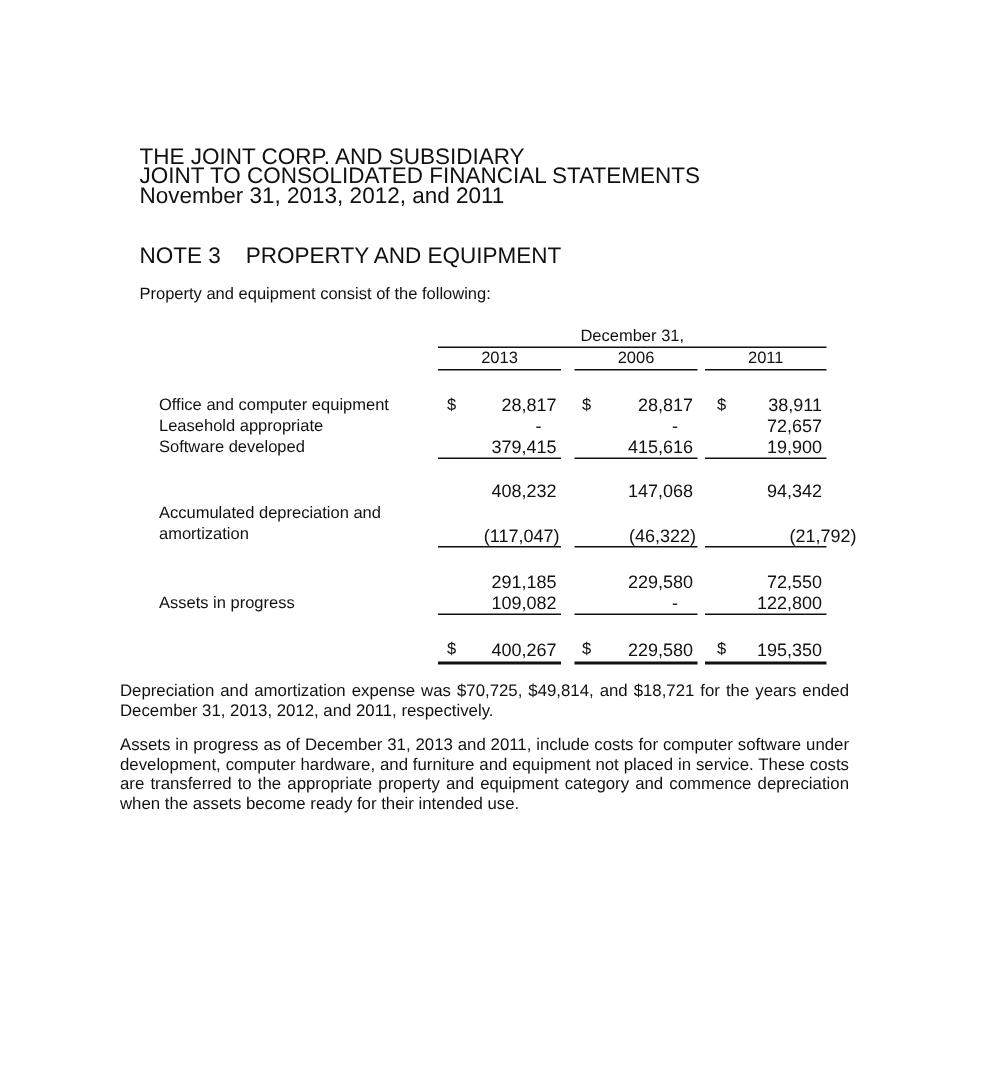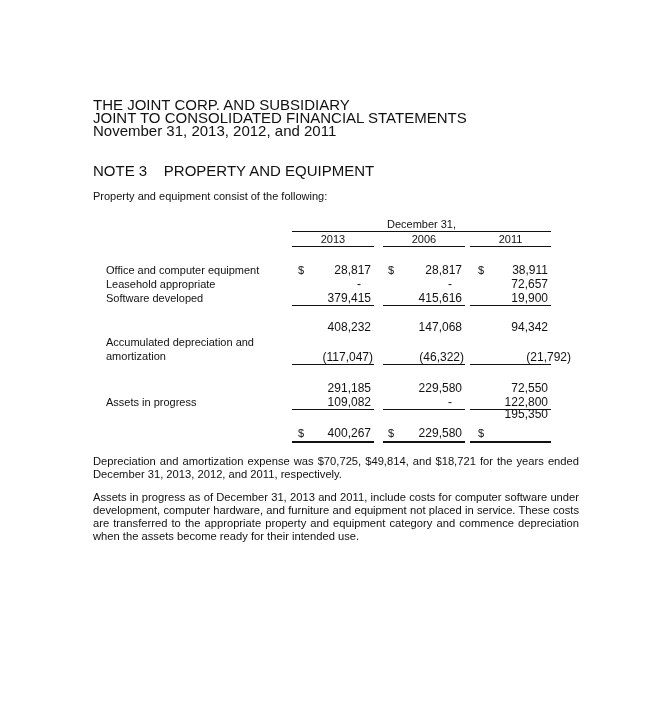--- a/index.html
+++ b/index.html
@@ -8,21 +8,21 @@
     font-family: "Liberation Sans", sans-serif; color: #111111; font-size: 11.5px;
     overflow: hidden;
   }
   .abs { position: absolute; white-space: nowrap; }
   .hdr { left: 93px; line-height: 12.5px; font-size: 15px; }
   .label { left: 106px; font-size: 11px; line-height: 14px; }
   .num { font-size: 12px; text-align: right; line-height: 14px; }
   .dollar { font-size: 11px; line-height: 14px; }
   .line { position: absolute; height: 1px; background: #111; }
   .line2 { position: absolute; height: 2px; background: #111; }
-  .para { position: absolute; left: 93px; width: 486px; font-size: 11.2px; line-height: 13px; text-align: justify; }
+  .para { position: absolute; left: 80px; width: 486px; font-size: 11.2px; line-height: 13px; text-align: justify; }
   .para.last-left { text-align-last: left; }
 </style>
 </head>
 <body>
 
 <div class="abs hdr" style="top:99px">THE JOINT CORP. AND SUBSIDIARY</div>
 <div class="abs hdr" style="top:112px">JOINT TO CONSOLIDATED FINANCIAL STATEMENTS</div>
 <div class="abs hdr" style="top:125px">November 31, 2013, 2012, and 2011</div>
 
 <div class="abs hdr" style="top:165px; white-space:pre">NOTE 3    PROPERTY AND EQUIPMENT</div>
@@ -82,19 +82,19 @@
 <div class="abs num" style="top:395px; left:480px; width:68px">122,800</div>
 <div class="line" style="top:409px; left:292px; width:82px"></div>
 <div class="line" style="top:409px; left:383px; width:82px"></div>
 <div class="line" style="top:409px; left:470px; width:81px"></div>
 
 <div class="abs dollar" style="top:426px; left:298px">$</div>
 <div class="abs num" style="top:426px; left:300px; width:71px">400,267</div>
 <div class="abs dollar" style="top:426px; left:388px">$</div>
 <div class="abs num" style="top:426px; left:390px; width:72px">229,580</div>
 <div class="abs dollar" style="top:426px; left:478px">$</div>
-<div class="abs num" style="top:407px; left:480px; width:68px">195,350</div>
+<div class="abs num" style="top:426px; left:480px; width:68px">195,350</div>
 <div class="line2" style="top:441px; left:292px; width:82px"></div>
 <div class="line2" style="top:441px; left:383px; width:82px"></div>
 <div class="line2" style="top:441px; left:470px; width:81px"></div>
 
 <div class="para last-left" style="top:455px">Depreciation and amortization expense was $70,725, $49,814, and $18,721 for the years ended December 31, 2013, 2012, and 2011, respectively.</div>
 <div class="para last-left" style="top:491px">Assets in progress as of December 31, 2013 and 2011, include costs for computer software under development, computer hardware, and furniture and equipment not placed in service. These costs are transferred to the appropriate property and equipment category and commence depreciation when the assets become ready for their intended use.</div>
 
 </body></html>

